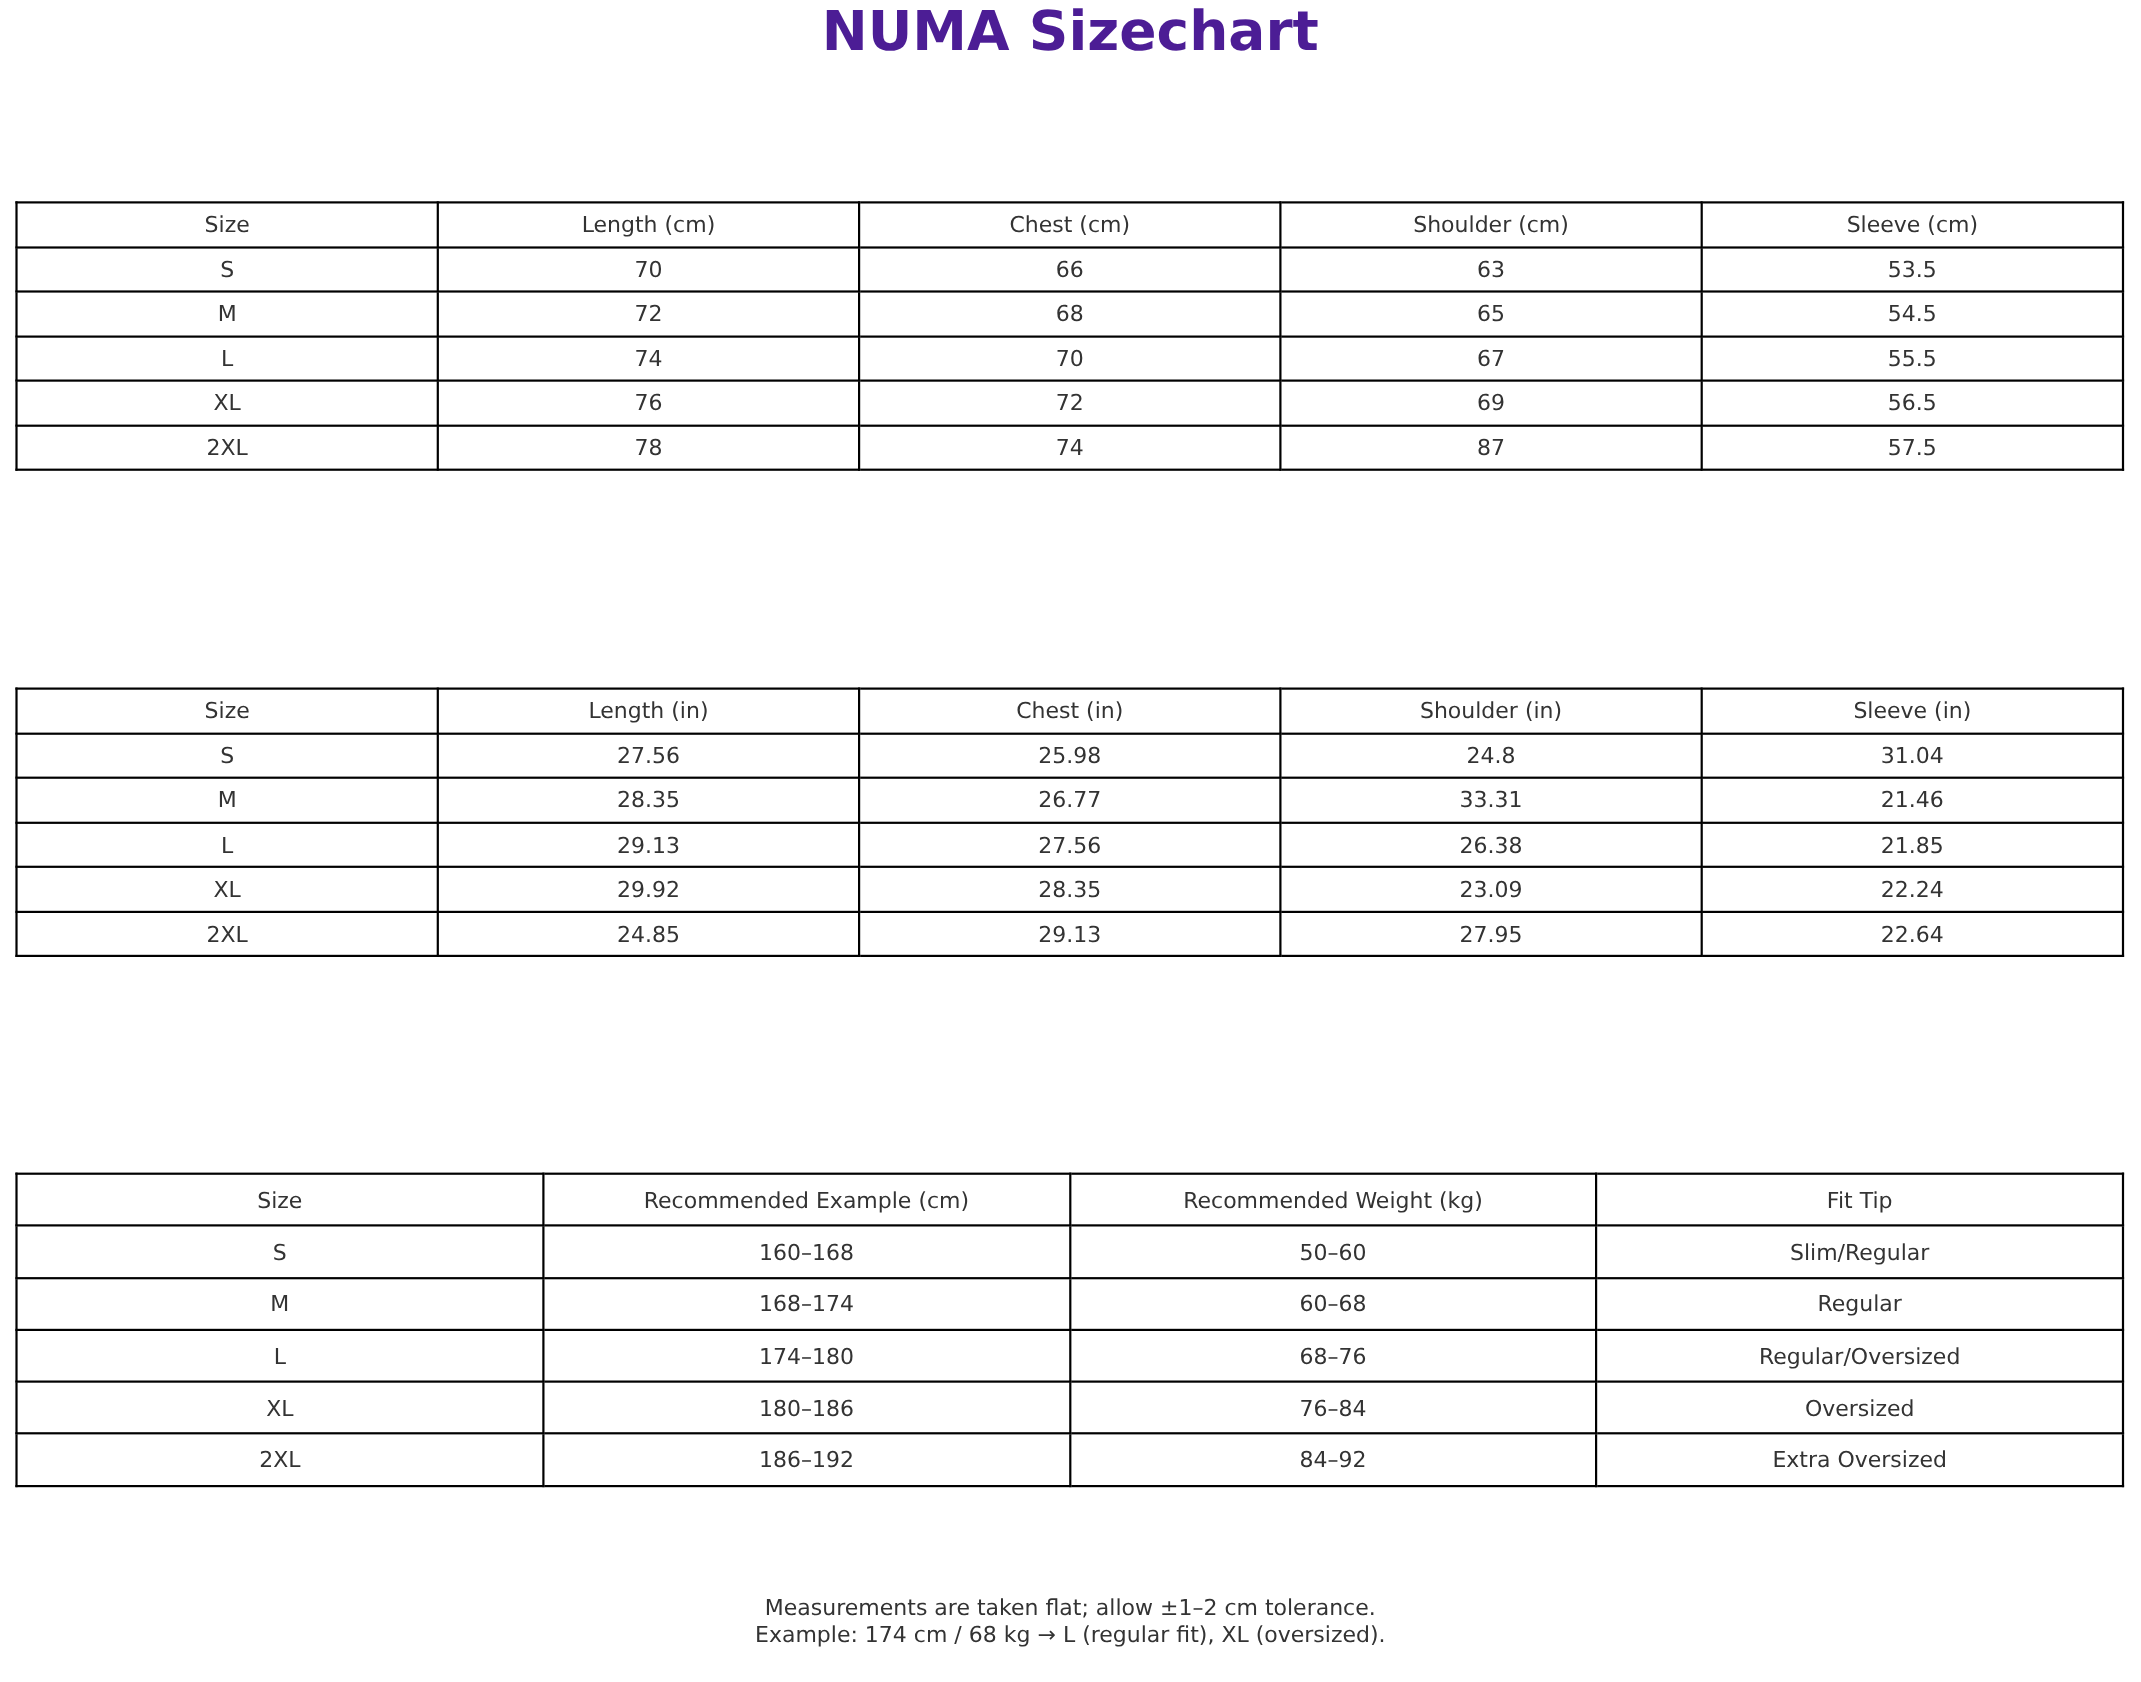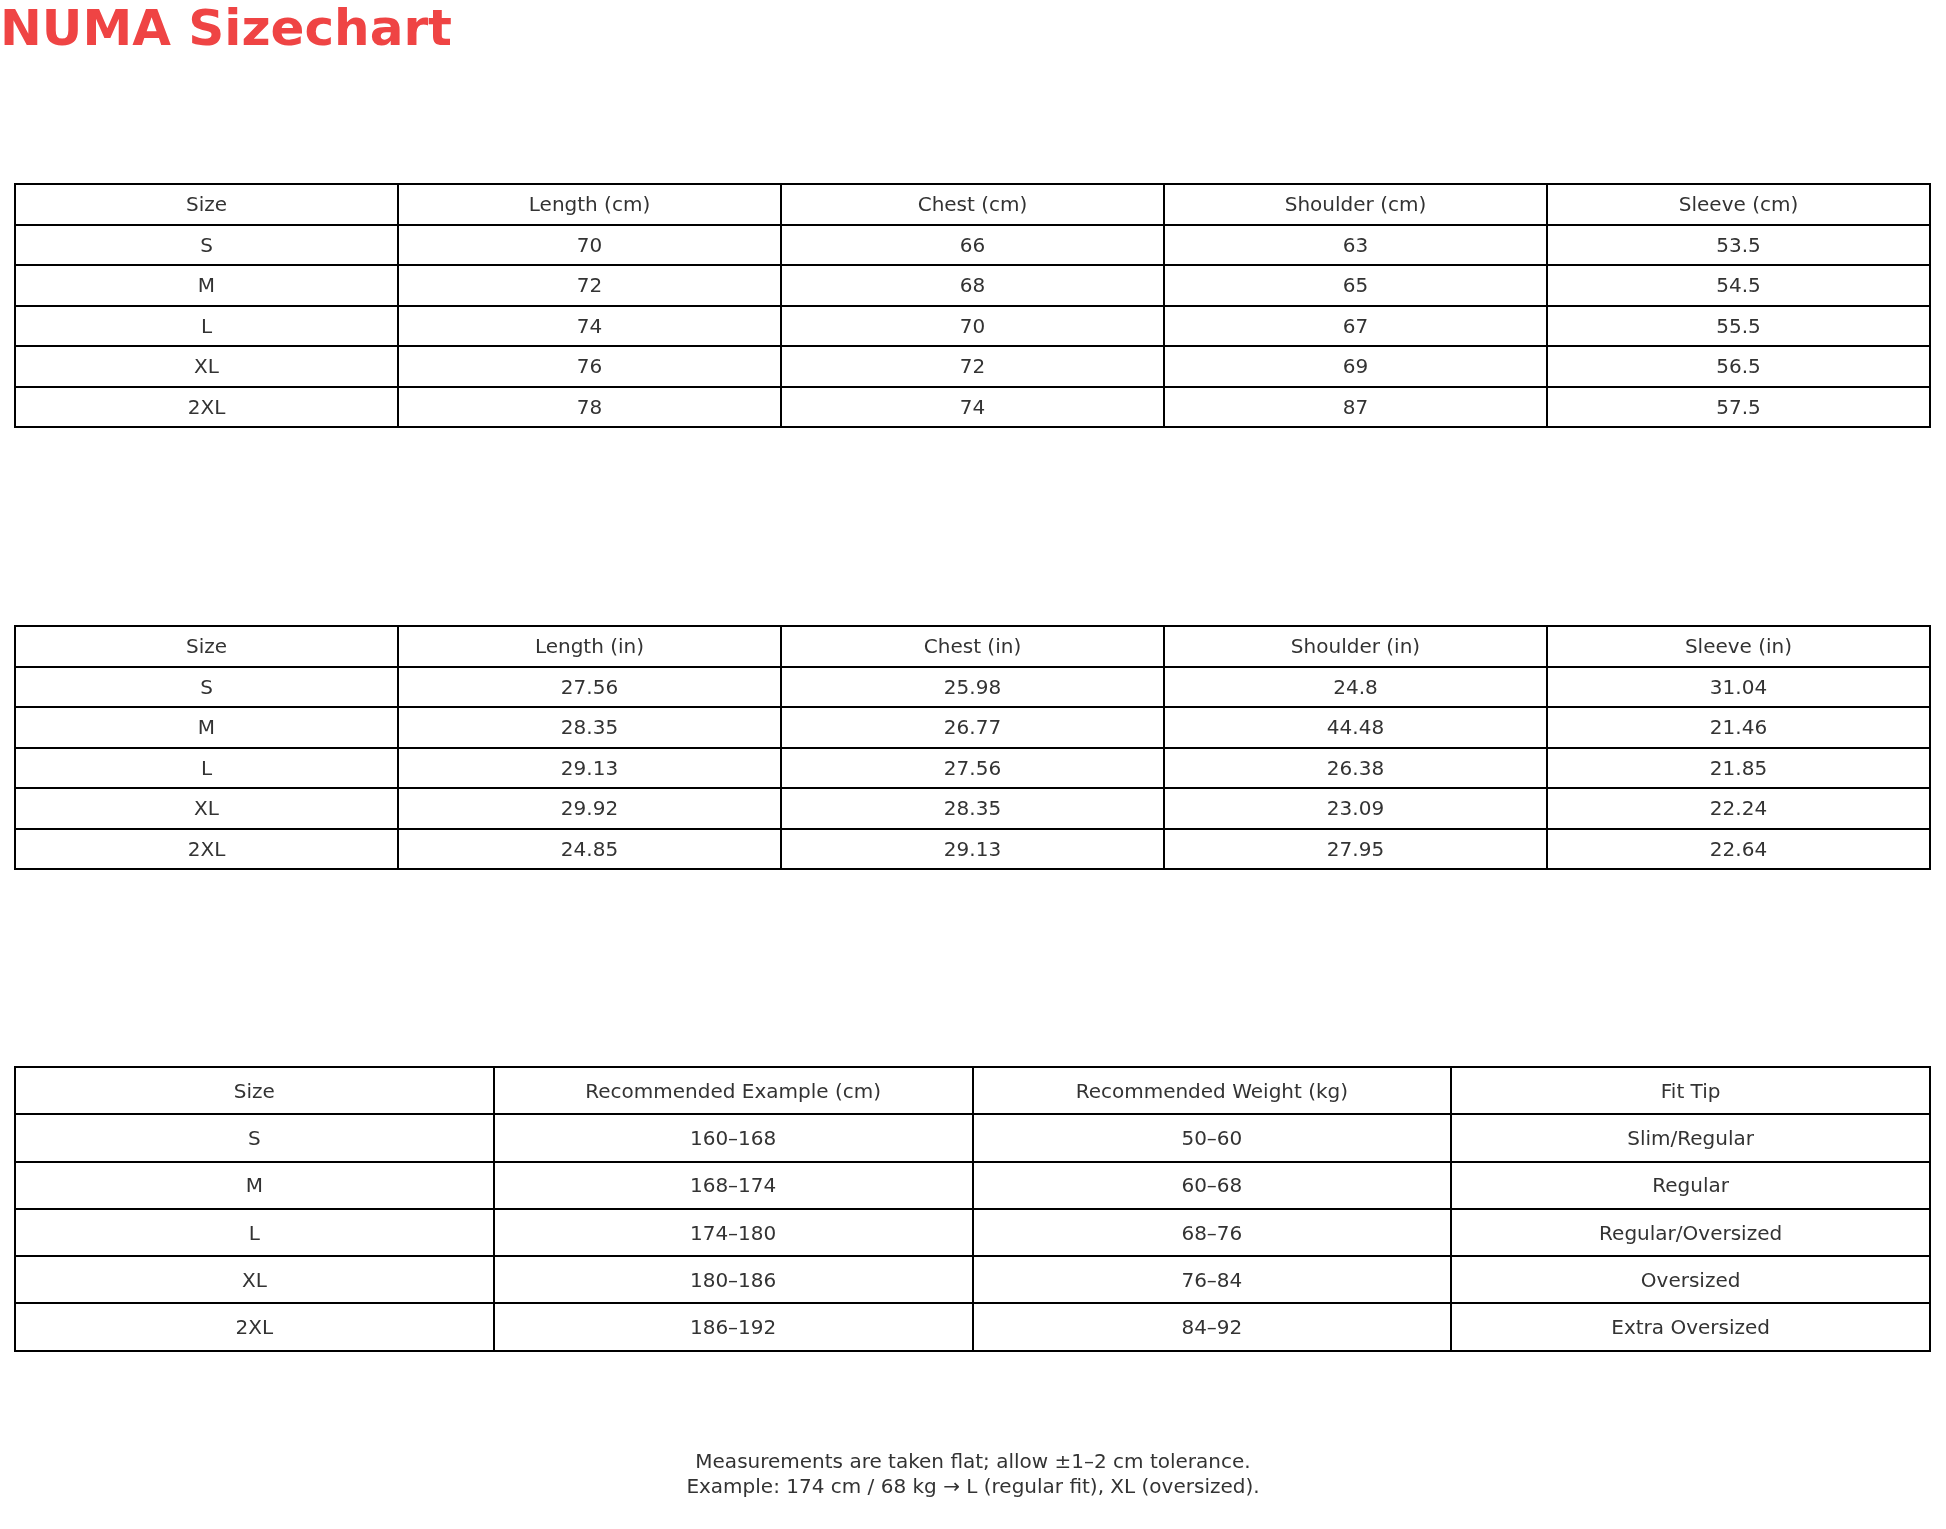--- a/index.html
+++ b/index.html
@@ -9,24 +9,25 @@
     height: 1529px;
     background: #ffffff;
     font-family: "DejaVu Sans", "Liberation Sans", sans-serif;
     color: #333333;
     overflow: hidden;
   }
   .title {
     position: absolute;
     left: 0; right: 0; top: 2px;
     margin: 0;
+    text-align: center;
     font-size: 50px;
     line-height: 52px;
     font-weight: bold;
-    color: #ef4444;
+    color: #4c1d95;
     letter-spacing: 0px;
   }
   table.tbl {
     position: absolute;
     left: 14px;
     width: 1917px;
     border-collapse: collapse;
     table-layout: fixed;
     font-size: 20px;
     color: #333333;
@@ -126,21 +127,21 @@
           <td>S</td>
           <td>27.56</td>
           <td>25.98</td>
           <td>24.8</td>
           <td>31.04</td>
         </tr>
         <tr>
           <td>M</td>
           <td>28.35</td>
           <td>26.77</td>
-          <td>44.48</td>
+          <td>33.31</td>
           <td>21.46</td>
         </tr>
         <tr>
           <td>L</td>
           <td>29.13</td>
           <td>27.56</td>
           <td>26.38</td>
           <td>21.85</td>
         </tr>
         <tr>

